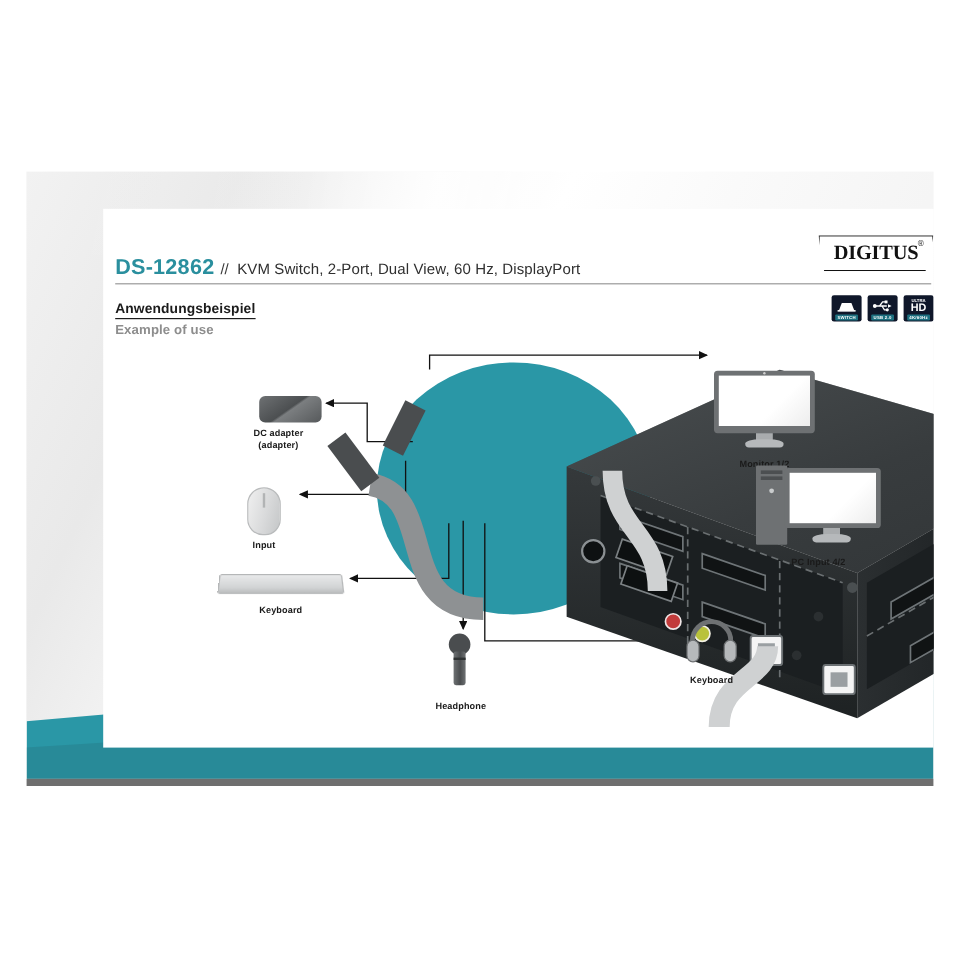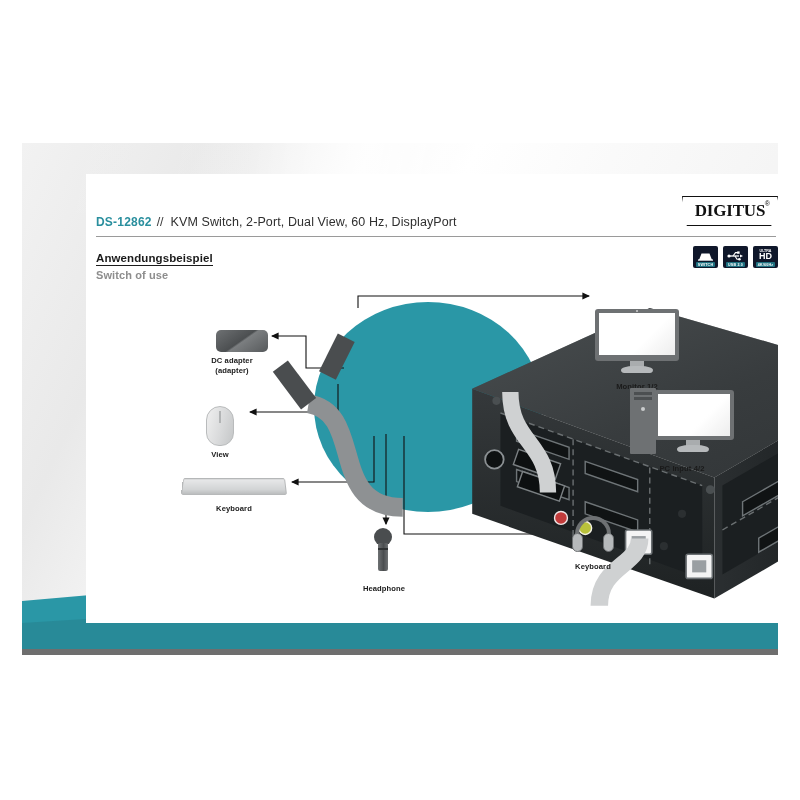--- a/index.html
+++ b/index.html
@@ -34,21 +34,21 @@
   #page{
     position:absolute;left:50px;top:31px;width:700px;height:449px;
     background:#ffffff;overflow:hidden;margin-left:14px;
   }
 
   
   #hdr{
     position:absolute;left:10px;top:38px;width:680px;height:28px;
   }
   #sku{
-    font-size:12px;font-weight:bold;color:#2a8f9e;letter-spacing:.2px;
+    font-size:18px;font-weight:bold;color:#2a8f9e;letter-spacing:.2px;
     display:inline-block;
   }
   #slashes{
     font-size:12.5px;color:#3a3a3a;display:inline-block;margin-left:5px;
   }
   #subtitle{
     font-size:12.5px;color:#2f2f2f;display:inline-block;margin-left:7px;
     letter-spacing:.1px;
   }
   #hdr-rule{
@@ -205,21 +205,21 @@
       <div id="logo-text">DIGITUS</div>
       <div id="logo-reg">®</div>
     </div>
 
     <div id="hdr">
       <span id="sku">DS-12862</span><span id="slashes">//</span><span id="subtitle">KVM Switch, 2-Port, Dual View, 60 Hz, DisplayPort</span>
     </div>
     <div id="hdr-rule"></div>
 
     <div id="sec-de">Anwendungsbeispiel</div>
-    <div id="sec-en">Switch of use</div>
+    <div id="sec-en">Example of use</div>
 
     <div id="badges">
       <div class="badge">
         <div class="b-ico">
           <svg width="17" height="9" viewBox="0 0 17 9">
               <path d="M2 8 L4.5 1.5 L12.5 1.5 L15 8 Z" fill="#ffffff"></path>
               <rect x="1" y="7.4" width="15" height="1.3" fill="#ffffff"></rect>
             </svg>
         </div>
         <div class="b-lbl">SWITCH</div>
@@ -364,21 +364,21 @@
       <div class="cap" style="left:108px;top:72px;width:76px;">DC adapter</div>
       <div class="cap" style="left:108px;top:82px;width:76px;">(adapter)</div>
 
       <div id="mouse" class="dev">
         <svg width="44" height="54" viewBox="0 0 44 54">
           <path d="M22,16 C22,8 16,8 16,0" stroke="#cfd1d2" stroke-width="2.6" fill="none"></path>
         </svg>
         <div id="mouse-body"></div>
         <div id="mouse-btn"></div>
       </div>
-      <div class="cap" style="left:112px;top:166px;width:44px;">View</div>
+      <div class="cap" style="left:112px;top:166px;width:44px;">Input</div>
 
       <div id="keyboard" class="dev">
         <svg width="104" height="30" viewBox="0 0 104 30">
           <path d="M62,10 C62,4 68,4 68,0" stroke="#cfd1d2" stroke-width="2.6" fill="none"></path>
         </svg>
         <div id="kb-base">
           <svg width="102" height="16" viewBox="0 0 102 16">
             <g fill="#f6f7f7" stroke="#b9bbbc" stroke-width="0.3">
               <g>
                 <rect x="3" y="2" width="4" height="2.4"></rect>

